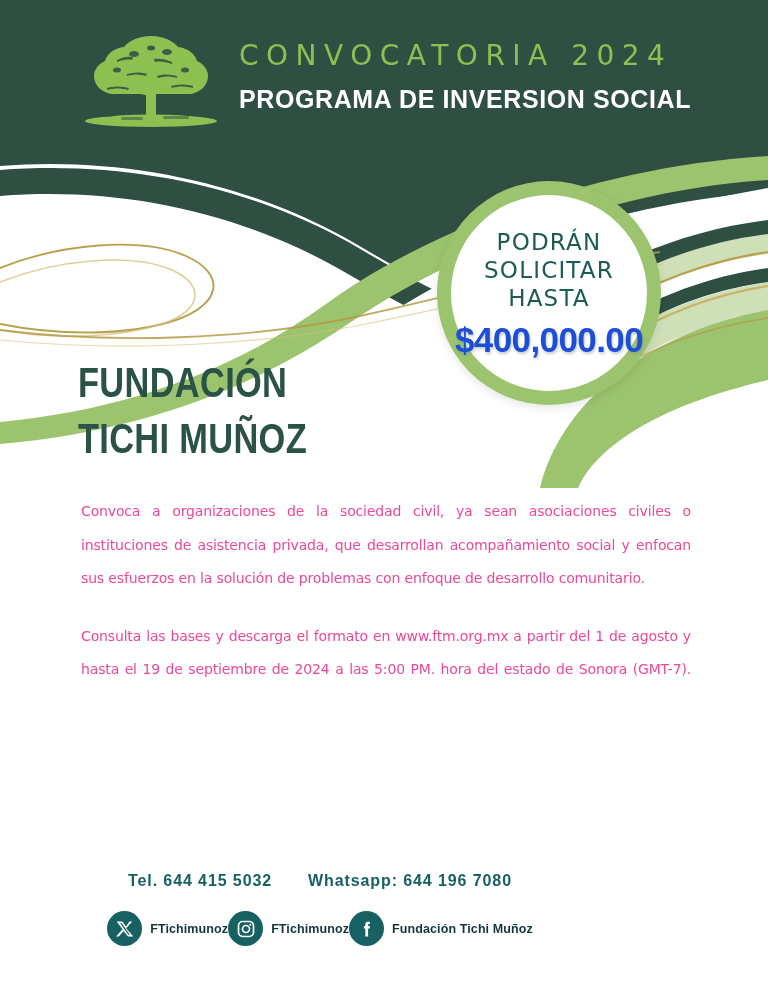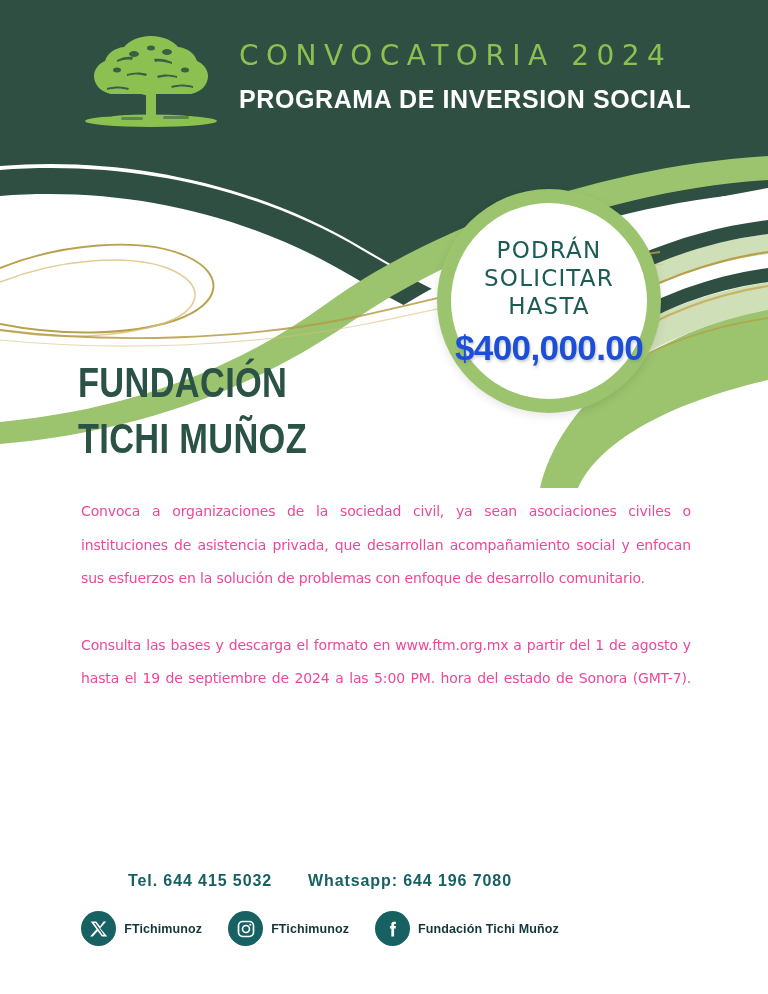--- a/index.html
+++ b/index.html
@@ -35,21 +35,21 @@
     position:absolute;left:0;top:149px;width:768px;height:2px;
     background:rgba(255,255,255,0.10);
   }
 
   
   .waves{position:absolute;left:0;top:148px;width:768px;height:340px;overflow:hidden;}
   .waves svg{display:block;}
 
   
   .badge{
-    position:absolute;left:437px;top:189px;width:224px;height:224px;
+    position:absolute;left:437px;top:181px;width:224px;height:224px;
     border-radius:50%;
     background:#9cc46e;
     display:flex;align-items:center;justify-content:center;
     box-shadow:0 3px 10px rgba(0,0,0,0.10);
   }
   .badge-inner{
     width:196px;height:196px;border-radius:50%;background:#ffffff;
     display:flex;flex-direction:column;align-items:center;justify-content:center;
     gap:1px;
   }
@@ -75,32 +75,32 @@
   .fnd-name .l2{display:block;}
 
   
   .body-copy{
     position:absolute;left:81px;top:495px;width:610px;
     color:#ec4899;font-size:14px;line-height:33.5px;text-align:justify;
     font-family:"DejaVu Sans", sans-serif;
     letter-spacing:-0.15px;
   }
   .body-copy p{margin:0;}
-  .body-copy p.second{margin-top:33px;}
+  .body-copy p.second{margin-top:24px;}
   .body-copy p.second::after{content:"";display:inline-block;width:100%;}
 
   
   .footer{position:absolute;left:0;top:872px;width:640px;}
   .phones{
     display:flex;justify-content:center;gap:36px;
     color:#176163;font-weight:700;font-size:16px;letter-spacing:0.9px;
     font-family:"Liberation Sans Narrow","Liberation Sans", sans-serif;
   }
   .socials{
-    display:flex;justify-content:center;align-items:center;gap:26px;margin-top:21px;
+    display:flex;justify-content:center;align-items:center;margin-top:21px;
   }
   .social{display:flex;align-items:center;gap:8px;}
   .social-icon{
     width:35px;height:35px;border-radius:50%;background:#176163;
     display:flex;align-items:center;justify-content:center;flex:0 0 auto;
   }
   .social-label{
     color:#14363a;font-weight:700;font-size:12.5px;letter-spacing:0.1px;
     font-family:"Liberation Sans Narrow","Liberation Sans", sans-serif;
     white-space:nowrap;

